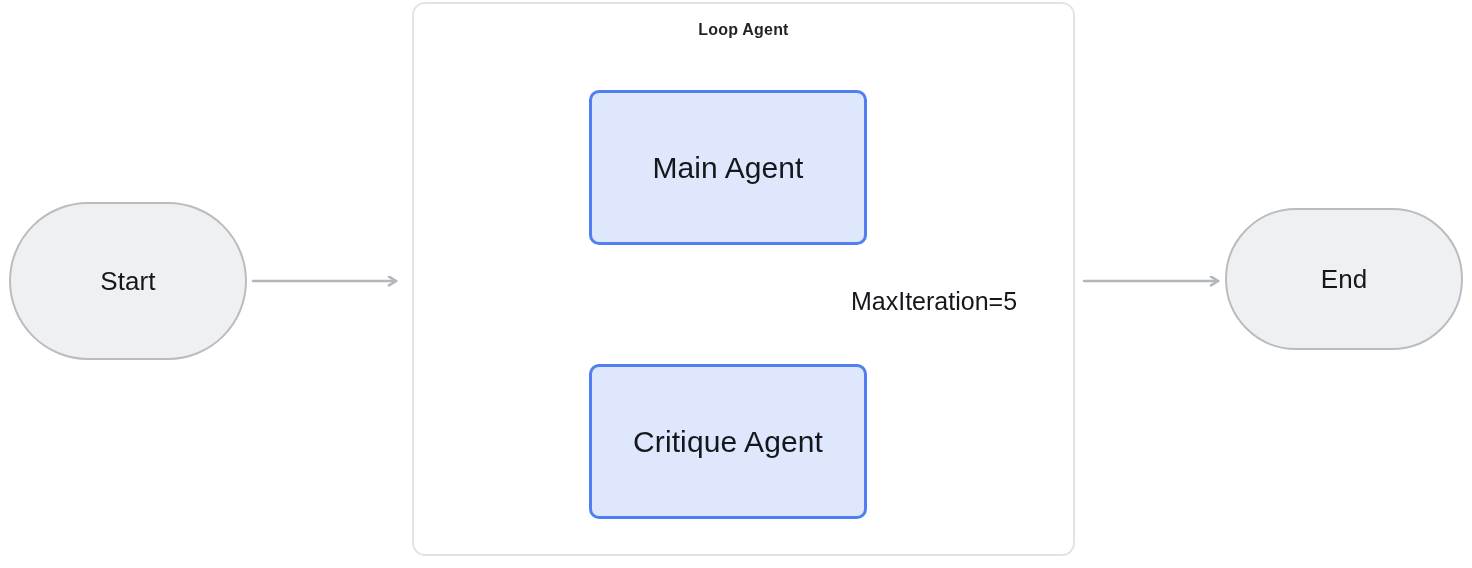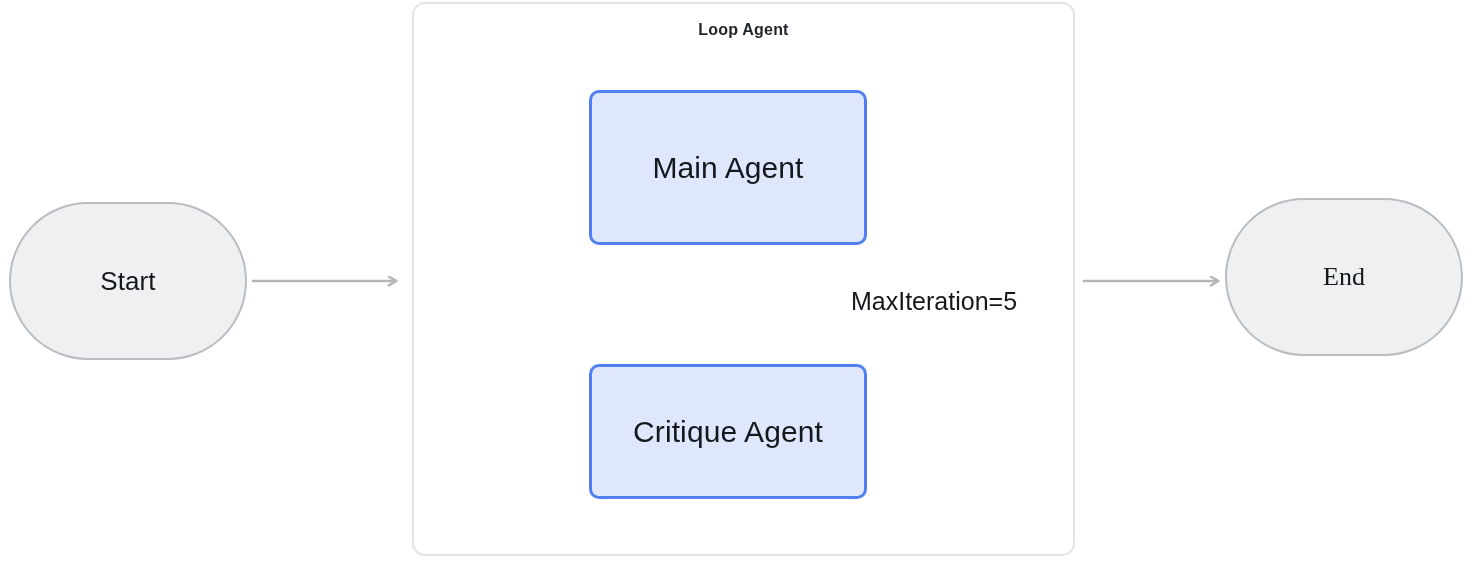--- a/index.html
+++ b/index.html
@@ -46,24 +46,23 @@
     letter-spacing: 0.1px;
   }
   #node-start {
     left: 9px;
     top: 202px;
     width: 238px;
     height: 158px;
   }
   #node-end {
     left: 1225px;
-    top: 198px;
+    top: 208px;
     width: 238px;
-    height: 158px;
-    font-family: Liberation Serif, serif;
+    height: 142px;
   }
   
   #loop-agent-container {
     position: absolute;
     left: 412px;
     top: 2px;
     width: 663px;
     height: 554px;
     box-sizing: border-box;
     background: #ffffff;
@@ -102,21 +101,21 @@
   #node-main-agent {
     left: 589px;
     top: 90px;
     width: 278px;
     height: 155px;
   }
   #node-critique-agent {
     left: 589px;
     top: 364px;
     width: 278px;
-    height: 135px;
+    height: 155px;
   }
   
   #edge-label-maxiteration {
     position: absolute;
     left: 849px;
     top: 286px;
     font-size: 25px;
     color: #14181c;
     line-height: 1;
     white-space: nowrap;

